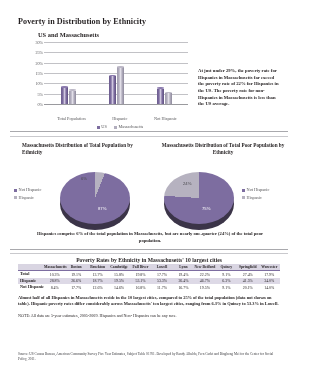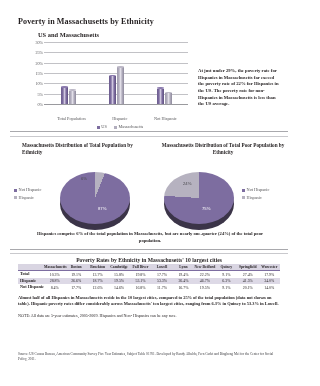--- a/index.html
+++ b/index.html
@@ -154,21 +154,21 @@
   .source {
     position:absolute; left:18px; top:352px; width:262px;
     font-size:3.4px; line-height:1.45; color:#3b3b3f;
   }
 </style>
 </head>
 <body>
 
 <div class="page">
 
-  <div class="doc-title">Poverty in Massachusetts by Ethnicity</div>
+  <div class="doc-title">Poverty in Distribution by Ethnicity</div>
 
   <div class="sec1">
     <div class="bar-title">US and Massachusetts</div>
 
     <div class="plot">
       <div class="ylabels">
         <div class="ylab" style="top:0px;">30%</div>
         <div class="ylab" style="top:10.3px;">25%</div>
         <div class="ylab" style="top:20.6px;">20%</div>
         <div class="ylab" style="top:31px;">15%</div>

